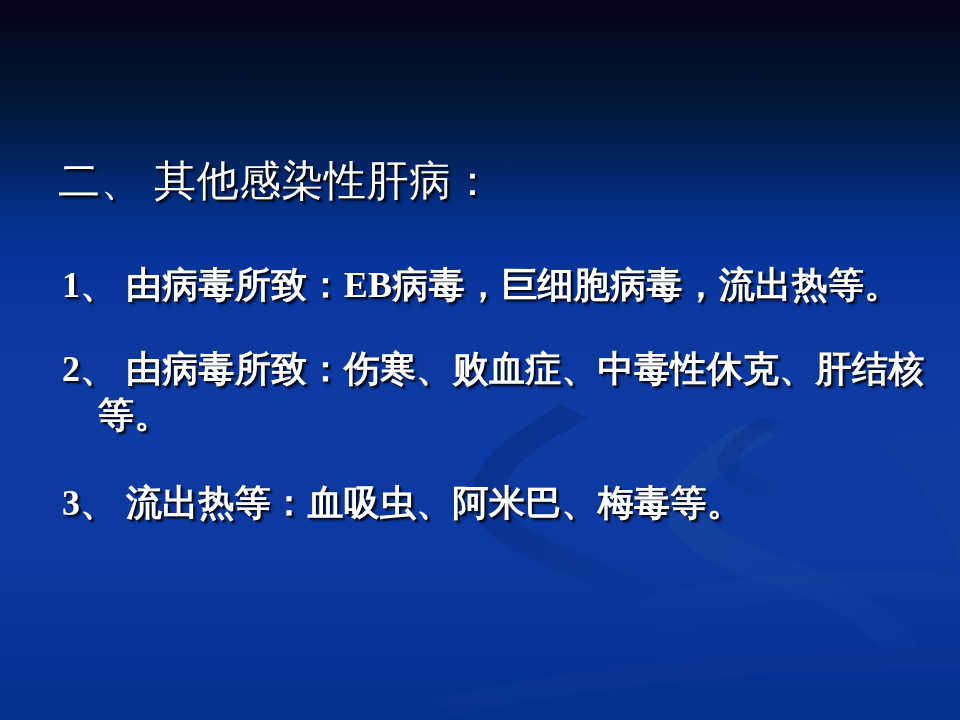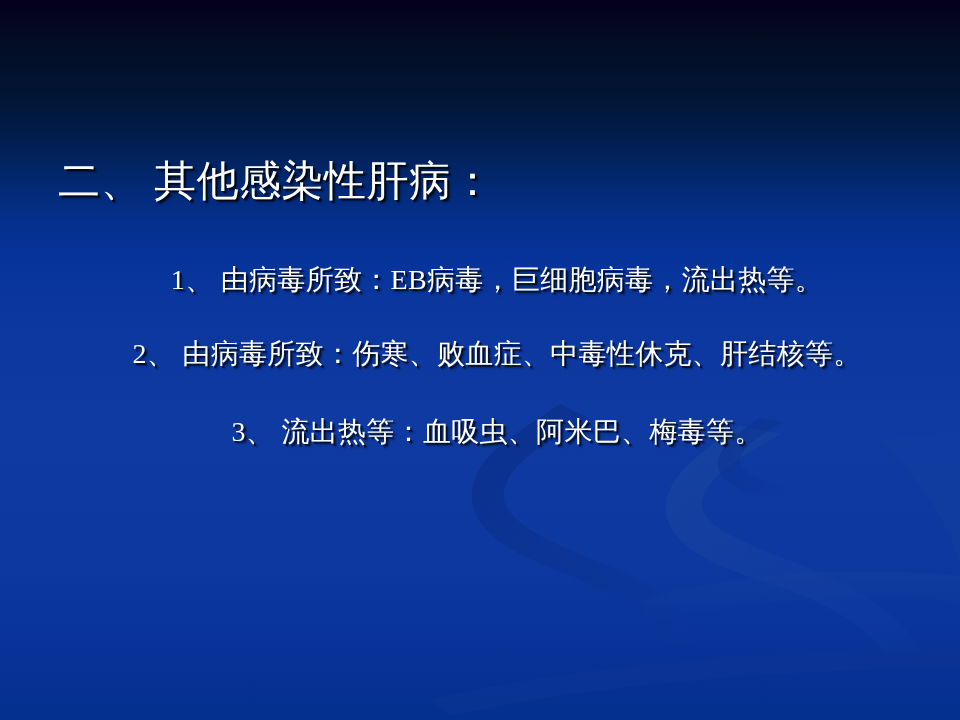--- a/index.html
+++ b/index.html
@@ -41,21 +41,20 @@
     pointer-events: none;
   }
 
   
   .content {
     position: absolute;
     left: 0;
     top: 0;
     width: 960px;
     height: 720px;
-    text-align: center;
   }
 
   .slide-title {
     position: absolute;
     left: 58px;
     top: 158px;
     font-size: 42px;
     line-height: 1.12;
     color: #ffffff;
     white-space: nowrap;
@@ -67,23 +66,23 @@
 
   .bullets {
     position: absolute;
     left: 62px;
     top: 262px;
     width: 870px;
   }
 
   .bullet {
     color: #ffffff;
-    font-size: 28px;
+    font-size: 36px;
     line-height: 1.28;
-    font-weight: normal;
+    font-weight: bold;
     text-indent: 0;
     padding-left: 36px;
     letter-spacing: 0.3px;
     text-shadow:
       2px 2px 0 rgba(0,0,0,0.60),
       3px 3px 2px rgba(0,0,0,0.40);
   }
 
   .bullet .marker {
     margin-left: -36px;

